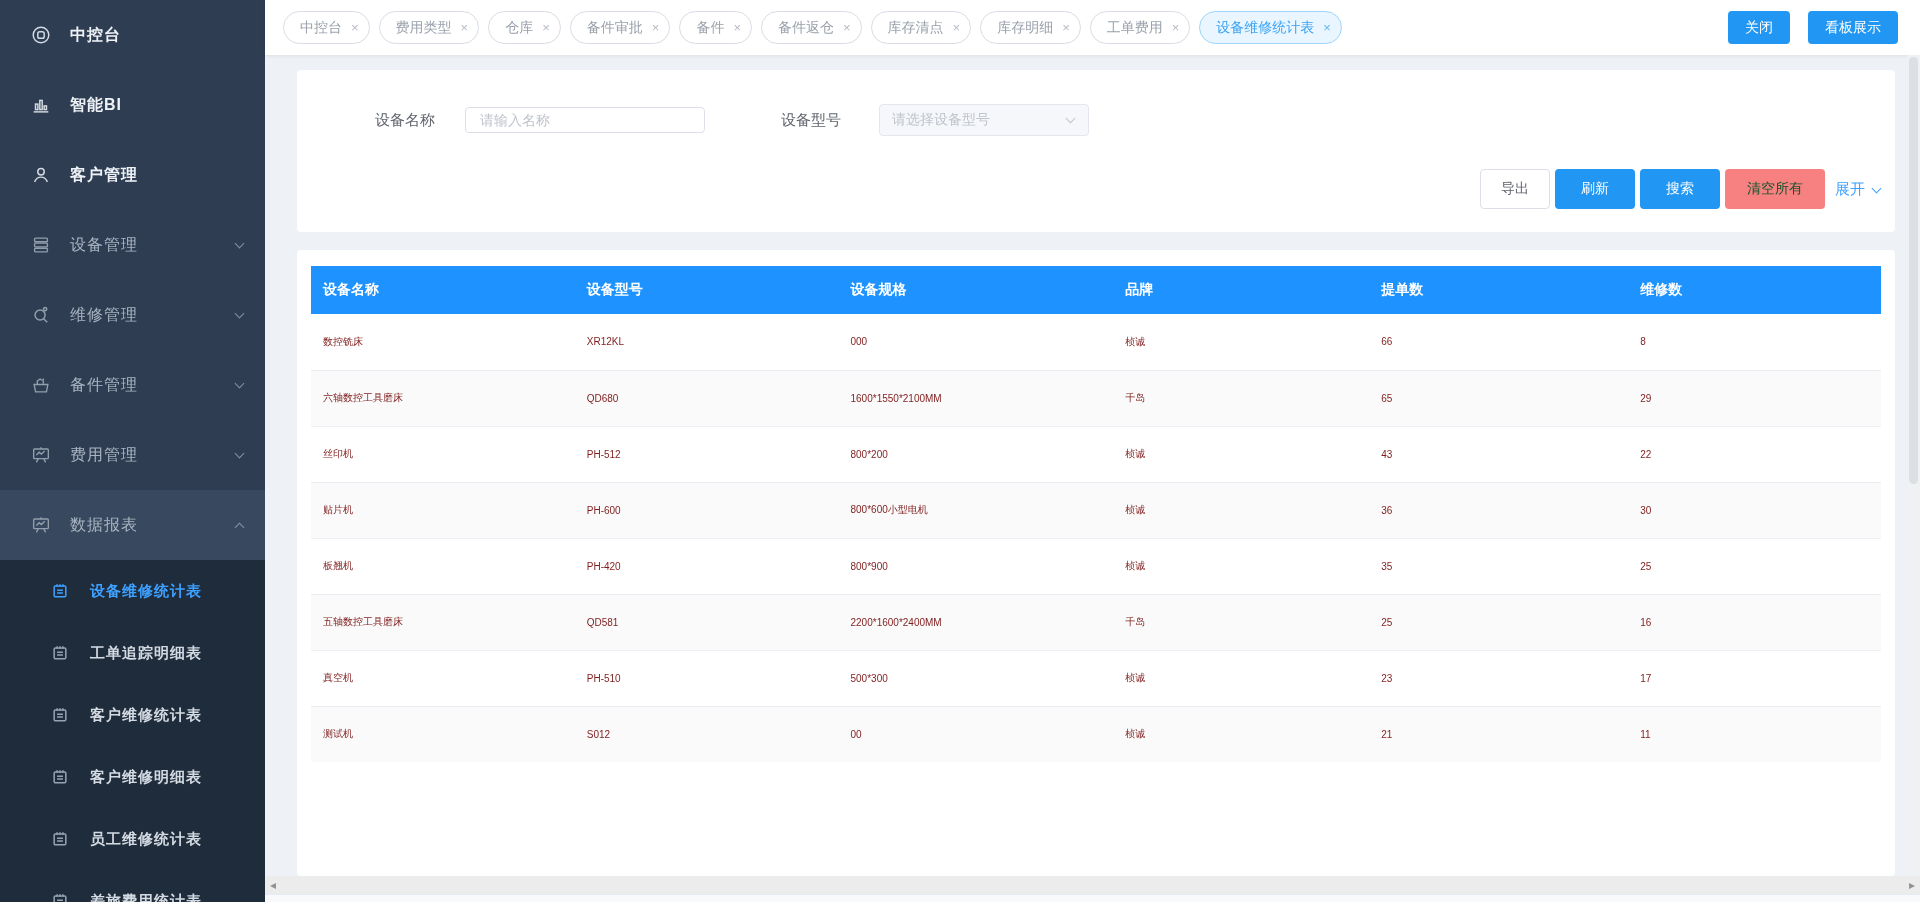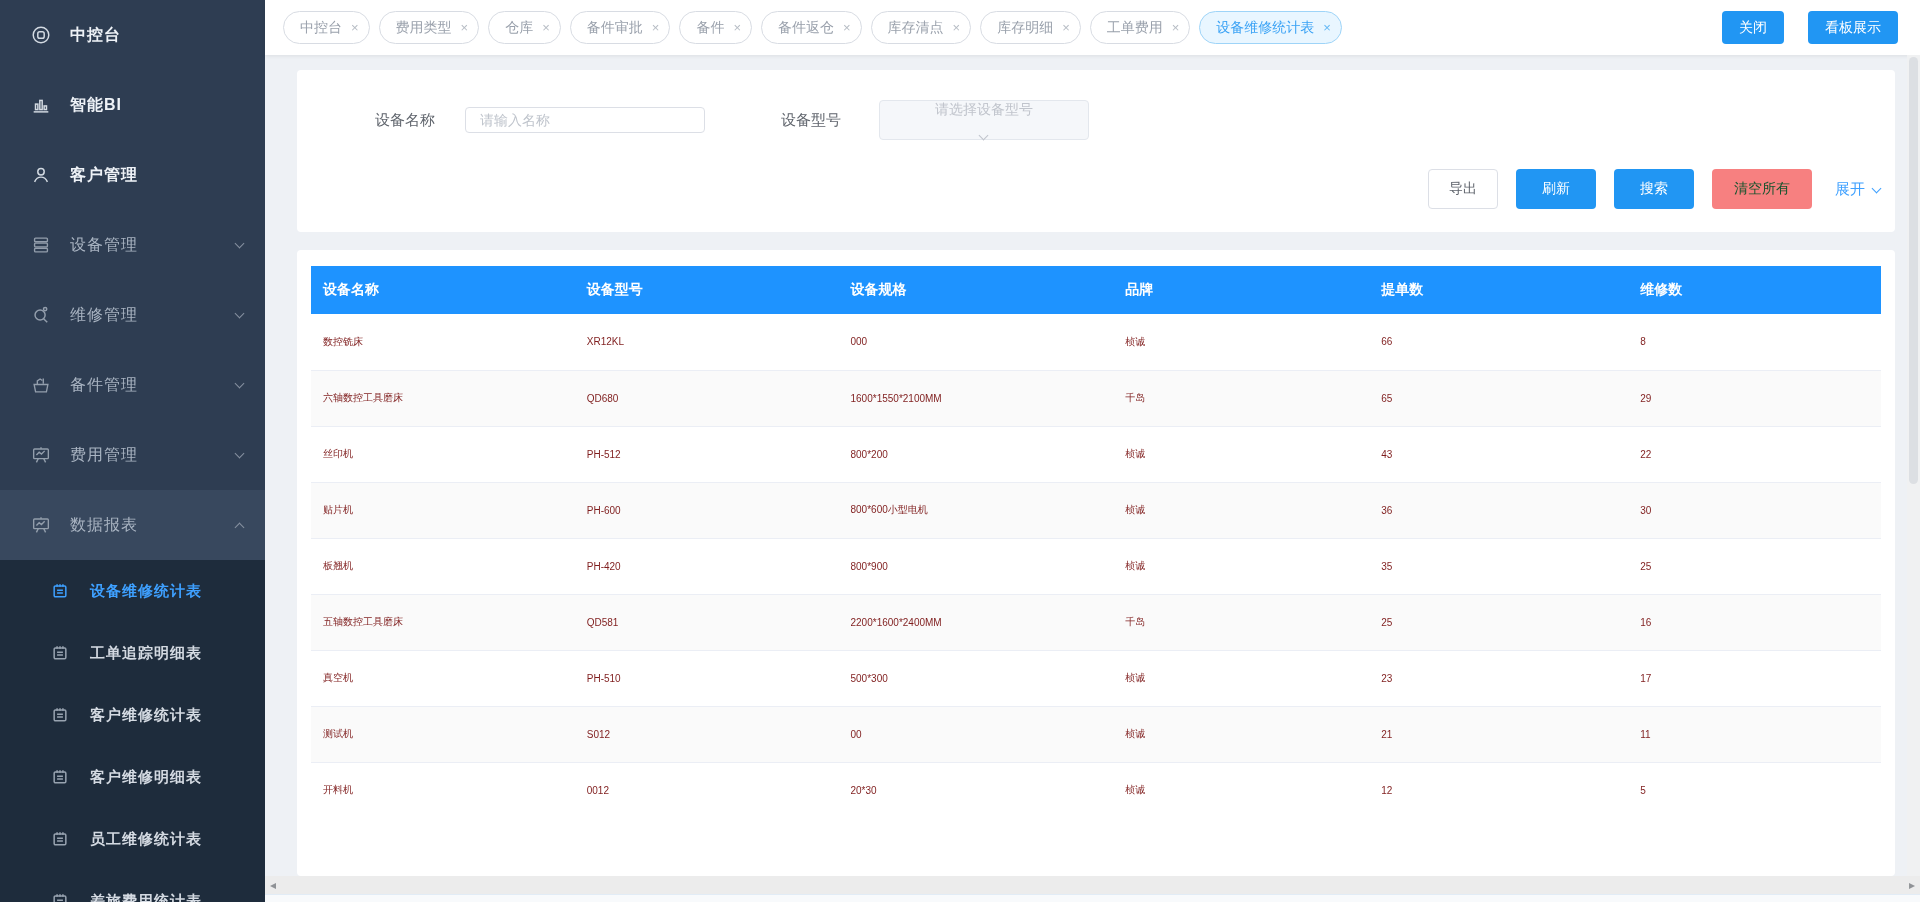--- a/index.html
+++ b/index.html
@@ -32,40 +32,40 @@
   .topbar { position:absolute; top:0; left:0; right:0; height:55px; background:#fff;
             box-shadow:0 1px 4px rgba(0,0,0,0.08); display:flex; align-items:center;
             padding:0 22px 0 18px; z-index:5; }
   .chips { display:flex; align-items:center; gap:9px; flex:1; }
   .chip { display:inline-flex; align-items:center; gap:9px; height:33px; padding:0 10px 0 16px;
           border:1px solid #d8dce3; border-radius:17px; color:#9aa1ac; font-size:14px;
           background:#fff; cursor:pointer; white-space:nowrap; }
   .chip .x { color:#b6bcc4; font-size:13px; line-height:1; }
   .chip.active { background:#e9f6ff; border-color:#9ed4f8; color:#3aa2f5; }
   .chip.active .x { color:#62b7f5; }
-  .topbar-actions { display:flex; gap:24px; }
+  .topbar-actions { display:flex; gap:18px; }
   .btn { border:none; border-radius:4px; height:33px; padding:0 17px; font-size:14px; cursor:pointer;
          font-family:inherit; display:inline-flex; align-items:center; justify-content:center; }
   .btn.primary { background:#2196f3; color:#fff; }
   .btn.danger { background:#f78080; color:#14532d; }
   .btn.plain { background:#fff; color:#5f646c; border:1px solid #dcdfe6; }
 
   .panel { position:absolute; left:32px; right:25px; background:#fff; border-radius:4px; }
   .search-panel { top:70px; height:162px; }
   .form-row { display:flex; align-items:center; margin-top:30px; padding-left:76px; height:40px; }
   .form-label { width:62px; color:#5f646c; font-size:15px; text-align:right; margin-right:30px; white-space:nowrap; }
   .form-label.second { margin-left:74px; margin-right:38px; }
   .text-input { width:240px; height:26px; border:1px solid #dcdfe6; border-radius:4px; padding:0 14px;
                 font-size:14px; color:#5f646c; font-family:inherit; outline:none; }
   .text-input::placeholder { color:#bfc4cc; }
-  .select { width:210px; height:40px; background:#f5f7fa; border:1px solid #e3e7ed; border-radius:4px;
-            display:flex; align-items:center; padding:0 0; cursor:not-allowed;flex-direction:column; }
+  .select { width:210px; height:32px; background:#f5f7fa; border:1px solid #e3e7ed; border-radius:4px;
+            display:flex; align-items:center; padding:0 12px; cursor:not-allowed; }
   .select .sel-text { flex:1; color:#c0c4cc; font-size:14px; }
   .select .chev { margin:0 2px 0 0; border-color:#c0c4cc; margin-top:-3px; }
-  .btn-row { display:flex; align-items:center; justify-content:flex-end; gap:18px; margin-top:29px; padding-right:15px; }
+  .btn-row { display:flex; align-items:center; justify-content:flex-end; gap:5px; margin-top:29px; padding-right:15px; }
   .btn-row .btn { height:40px; }
   .btn-row .btn.plain { padding:0 20px; }
   .btn-row .btn.primary { padding:8px 26px;text-align:right; }
   .btn-row .btn.danger { padding:0 22px; }
   .expand-link { display:inline-flex; align-items:center; gap:8px; color:#3ea0ff; font-size:15px; cursor:pointer; margin-left:5px; }
   .expand-link .chev { border-color:#3ea0ff; margin:0; margin-top:-2px; }
 
   .table-panel { top:250px; bottom:26px; overflow:hidden; }
   .dtable { width:calc(100% - 28px); margin:16px 14px 0 14px; border-collapse:collapse; table-layout:fixed; }
   .dtable th { background:#1e93ff; color:#fff; font-weight:700; font-size:14px; text-align:left;
@@ -385,28 +385,20 @@
               <td>17</td>
           </tr>
           <tr>
             <td>测试机</td>
               <td>S012</td>
               <td>00</td>
               <td>桢诚</td>
               <td>21</td>
               <td>11</td>
           </tr>
-          <tr>
-            <td>开料机</td>
-              <td>0012</td>
-              <td>20*30</td>
-              <td>桢诚</td>
-              <td>12</td>
-              <td>5</td>
-          </tr>
         </tbody>
       </table>
     </section>
 
     <div class="hscroll">
       <span class="arrow">◂</span>
       <span class="arrow">▸</span>
     </div>
     <div class="bottom-strip"></div>
     <div class="vscroll">

